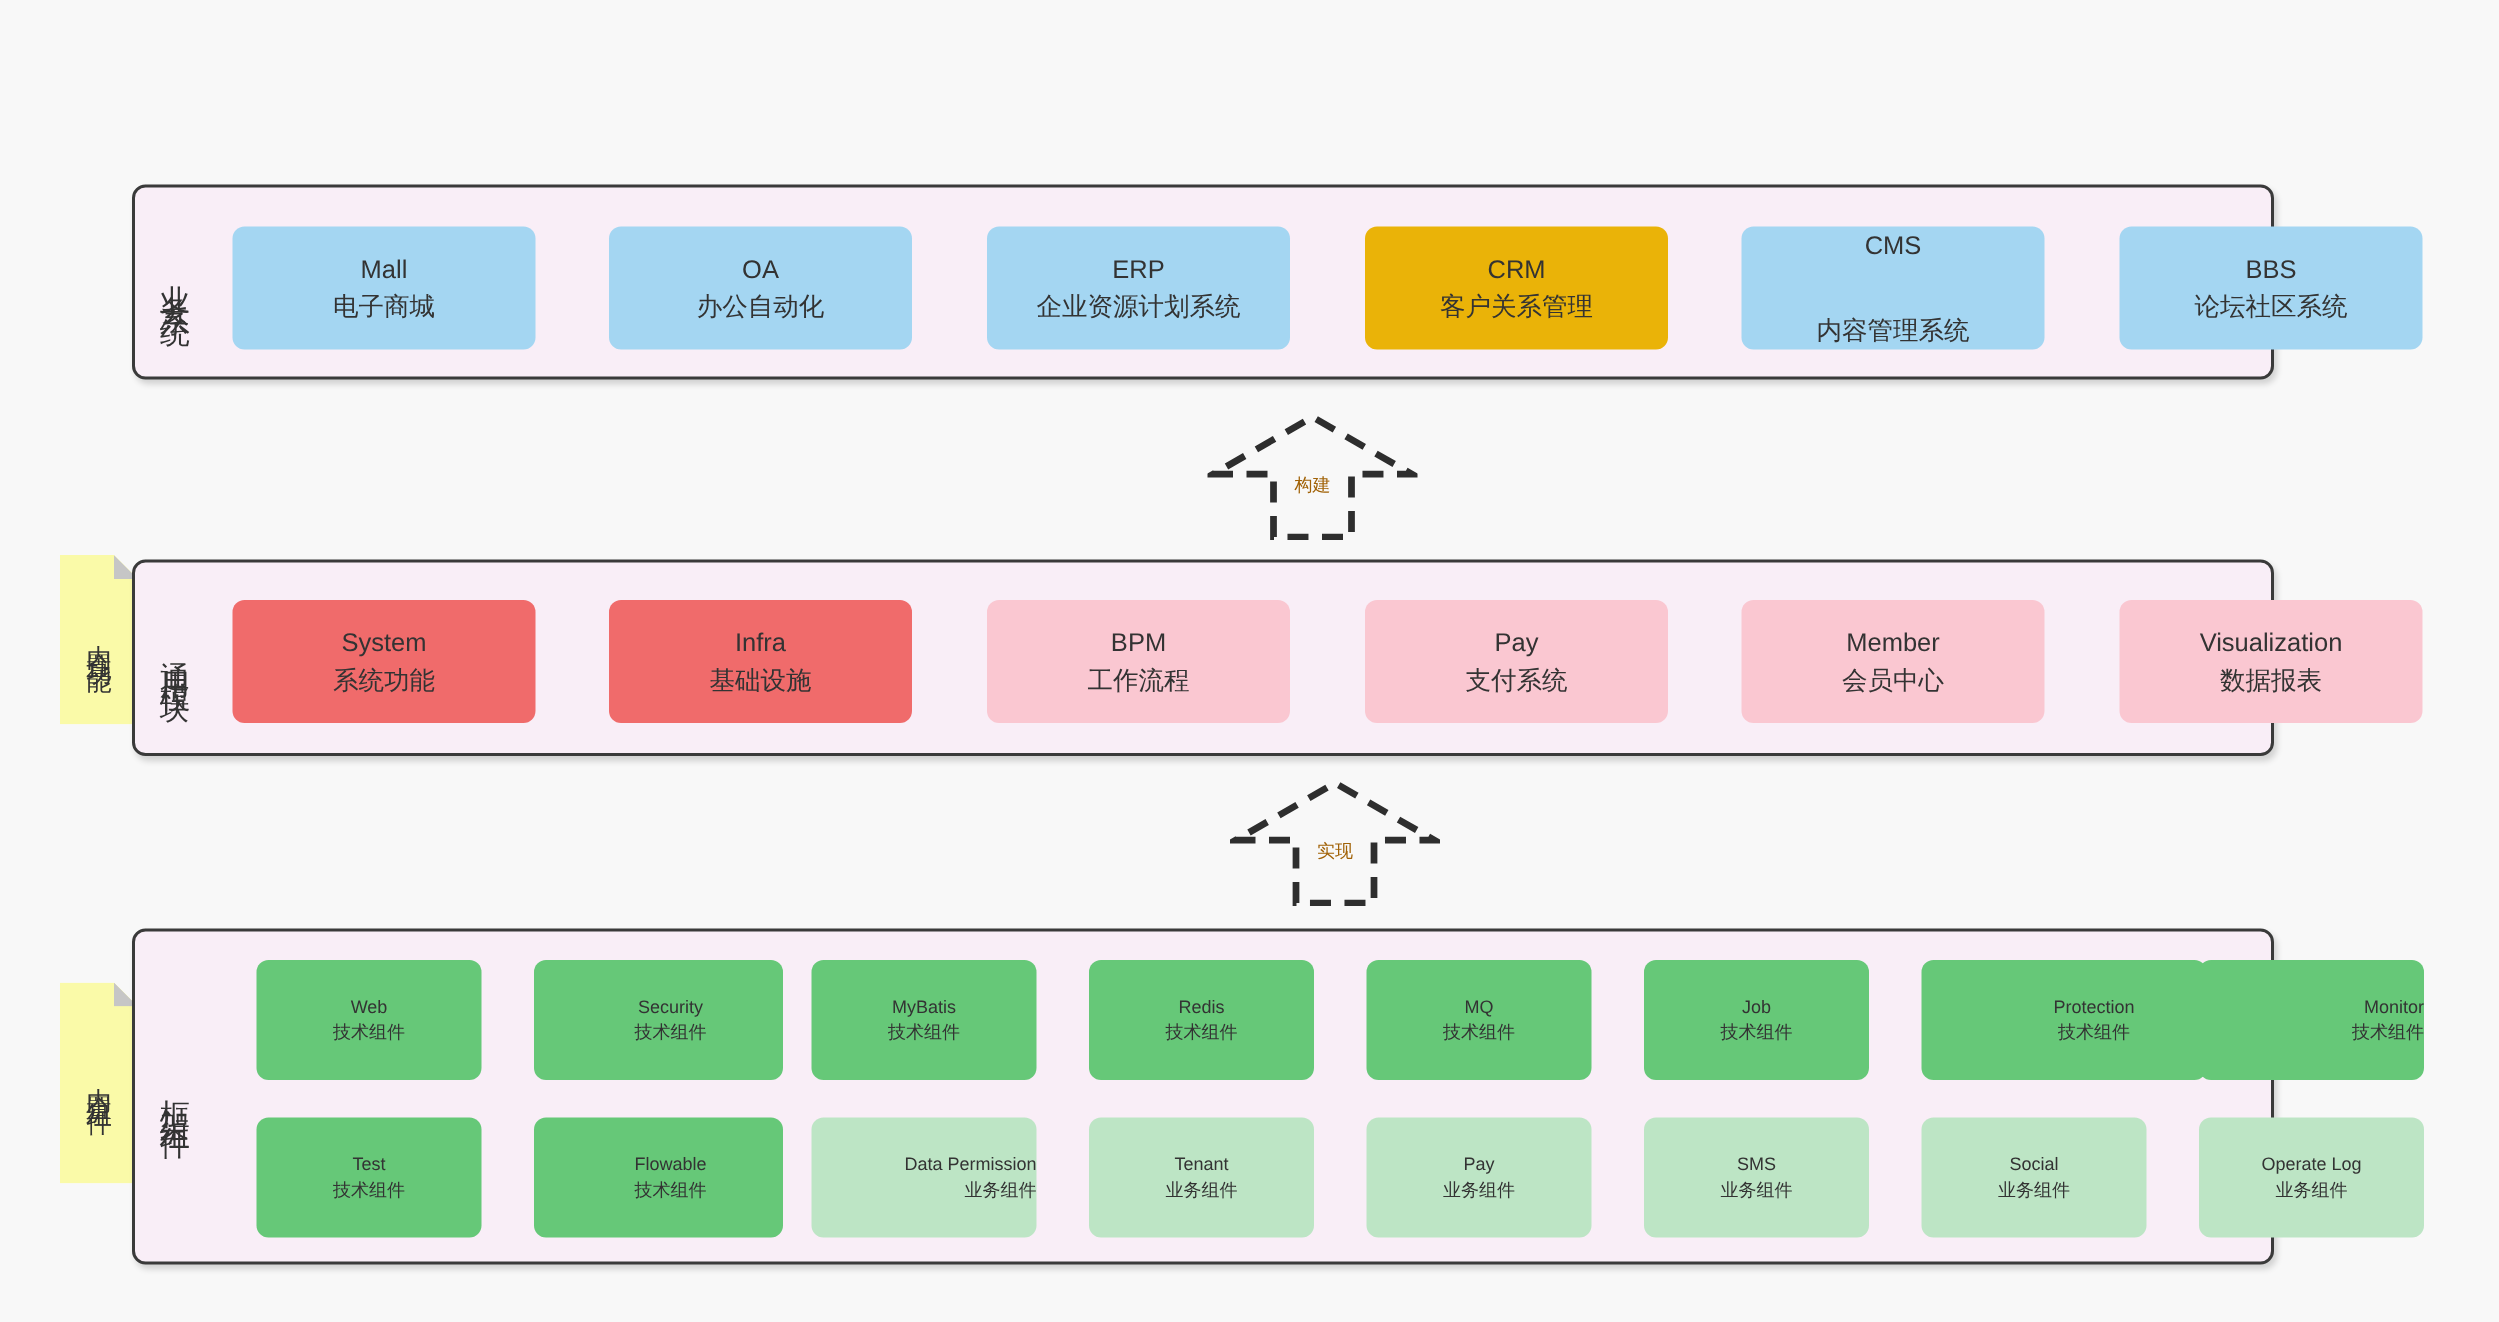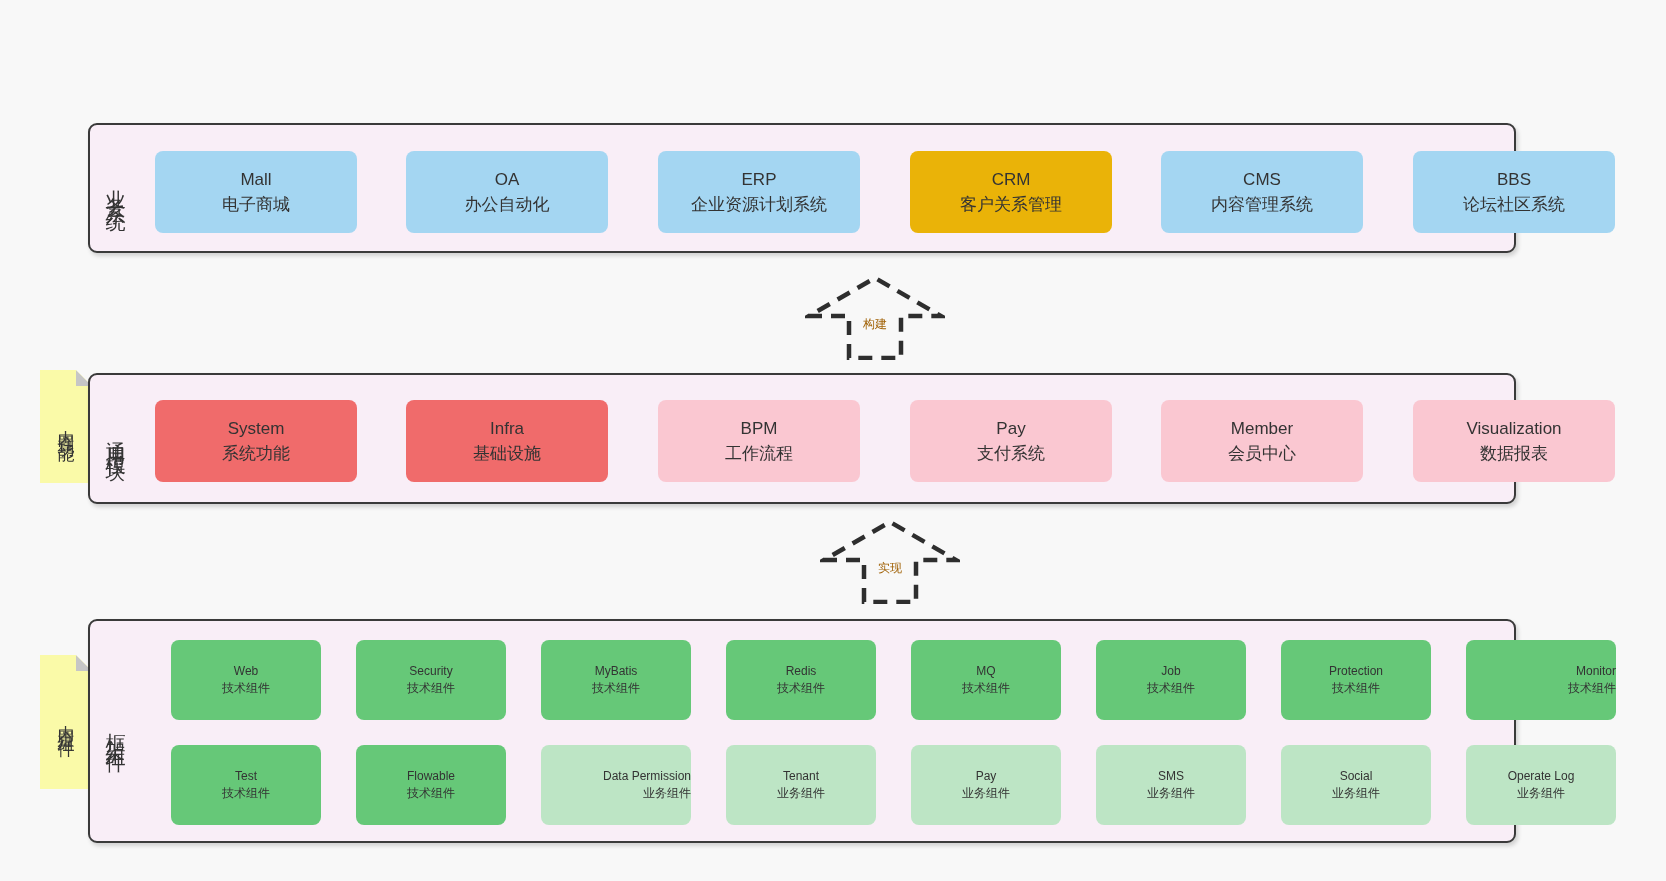--- a/index.html
+++ b/index.html
@@ -25,21 +25,21 @@
   }
   .box{
     position:absolute;border-radius:8px;
     display:flex;flex-direction:column;align-items:center;justify-content:center;
     text-align:center;font-size:17px;line-height:1.5;color:#333;
   }
   .panel-business .box,.panel-modules .box{width:202px;height:82px;top:26px;}
   .panel-modules .box{top:25px;}
   .panel-components .box{width:150px;height:80px;font-size:12px;line-height:1.4;margin-left:16px;}
   .c1{left:65px;} .c2{left:316px;} .c3{left:568px;} .c4{left:820px;} .c5{left:1071px;} .c6{left:1323px;}
-  .g1{left:65px;} .g2{left:250px;} .g3{left:435px;} .g4{left:620px;} .g5{left:805px;} .g6{left:990px;} .g7{left:1175px;} .g8{left:1360px;}
+  .g1{left:65px;} .g2{left:250px;padding-left:16px;} .g3{left:435px;} .g4{left:620px;} .g5{left:805px;} .g6{left:990px;} .g7{left:1175px;} .g8{left:1360px;}
   .r1{top:19px;} .r2{top:124px;}
   .w-narrow{display:inline-block;max-width:100px;}
   .tag{
     position:absolute;left:40px;width:52px;z-index:0;background:#fafaa8;
     display:flex;align-items:center;justify-content:center;
     clip-path:polygon(0 0,calc(100% - 16px) 0,100% 16px,100% 100%,0 100%);
   }
   .tag-modules{top:370px;height:113px;}
   .tag-components{top:655px;height:134px;}
   .fold{
@@ -74,21 +74,21 @@
       <span>办公自动化</span>
     </div>
     <div class="box c3" style="background: rgb(164, 214, 242);">
       <span>ERP</span>
       <span>企业资源计划系统</span>
     </div>
     <div class="box c4" style="background: #eab308;">
       <span>CRM</span>
       <span>客户关系管理</span>
     </div>
-    <div class="box c5" style="background: rgb(164, 214, 242);">
+    <div class="box c5" style="background: rgb(164, 214, 242); justify-content: space-between;">
       <span>CMS</span>
       <span>内容管理系统</span>
     </div>
     <div class="box c6" style="background: rgb(164, 214, 242);">
       <span>BBS</span>
       <span>论坛社区系统</span>
     </div>
   </section>
 
   <svg class="arrow arrow-1" viewBox="0 0 140 86">
@@ -161,21 +161,21 @@
       <span>技术组件</span>
     </div>
     <div class="box r1 g5" style="background: rgb(102, 200, 120);">
       <span>MQ</span>
       <span>技术组件</span>
     </div>
     <div class="box r1 g6" style="background: rgb(102, 200, 120);">
       <span>Job</span>
       <span>技术组件</span>
     </div>
-    <div class="box r1 g7" style="background: rgb(102, 200, 120);">
+    <div class="box r1 g7" style="background: rgb(102, 200, 120); padding-left: 40px;">
       <span>Protection</span>
       <span>技术组件</span>
     </div>
     <div class="box r1 g8" style="background: rgb(102, 200, 120); align-items: flex-end;">
       <span>Monitor</span>
       <span>技术组件</span>
     </div>
 
     <div class="box r2 g1" style="background: rgb(102, 200, 120);">
       <span>Test</span>

